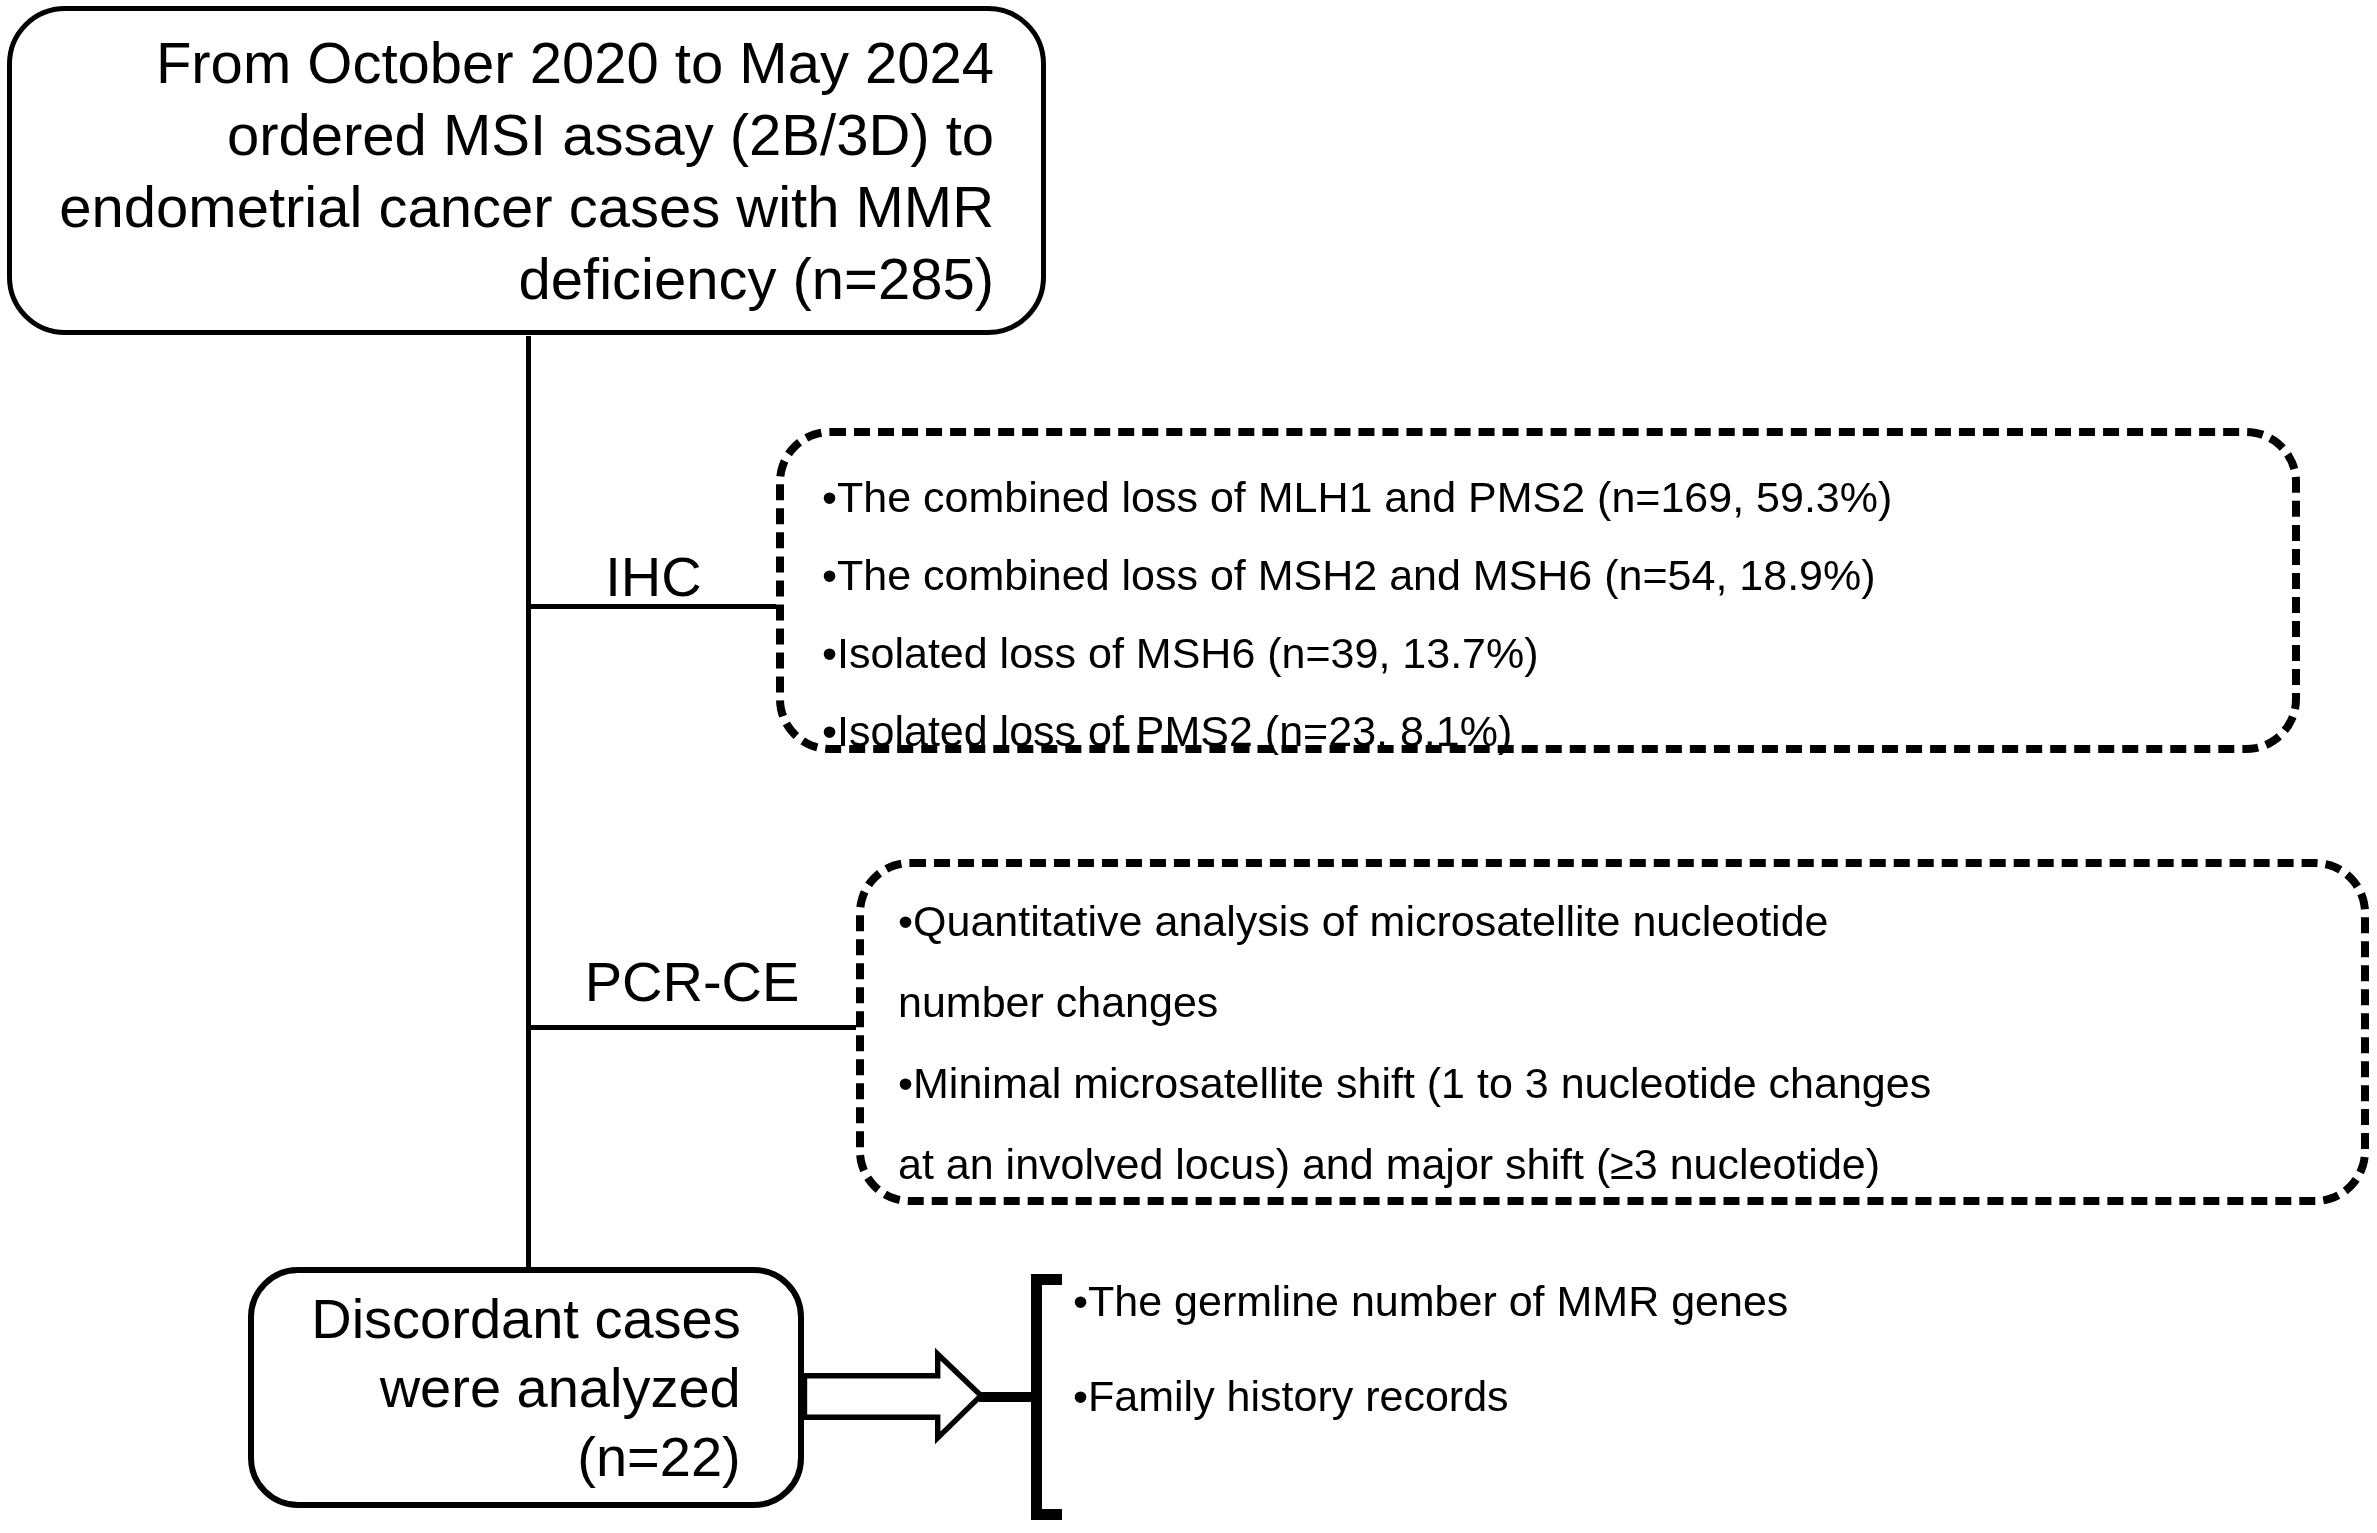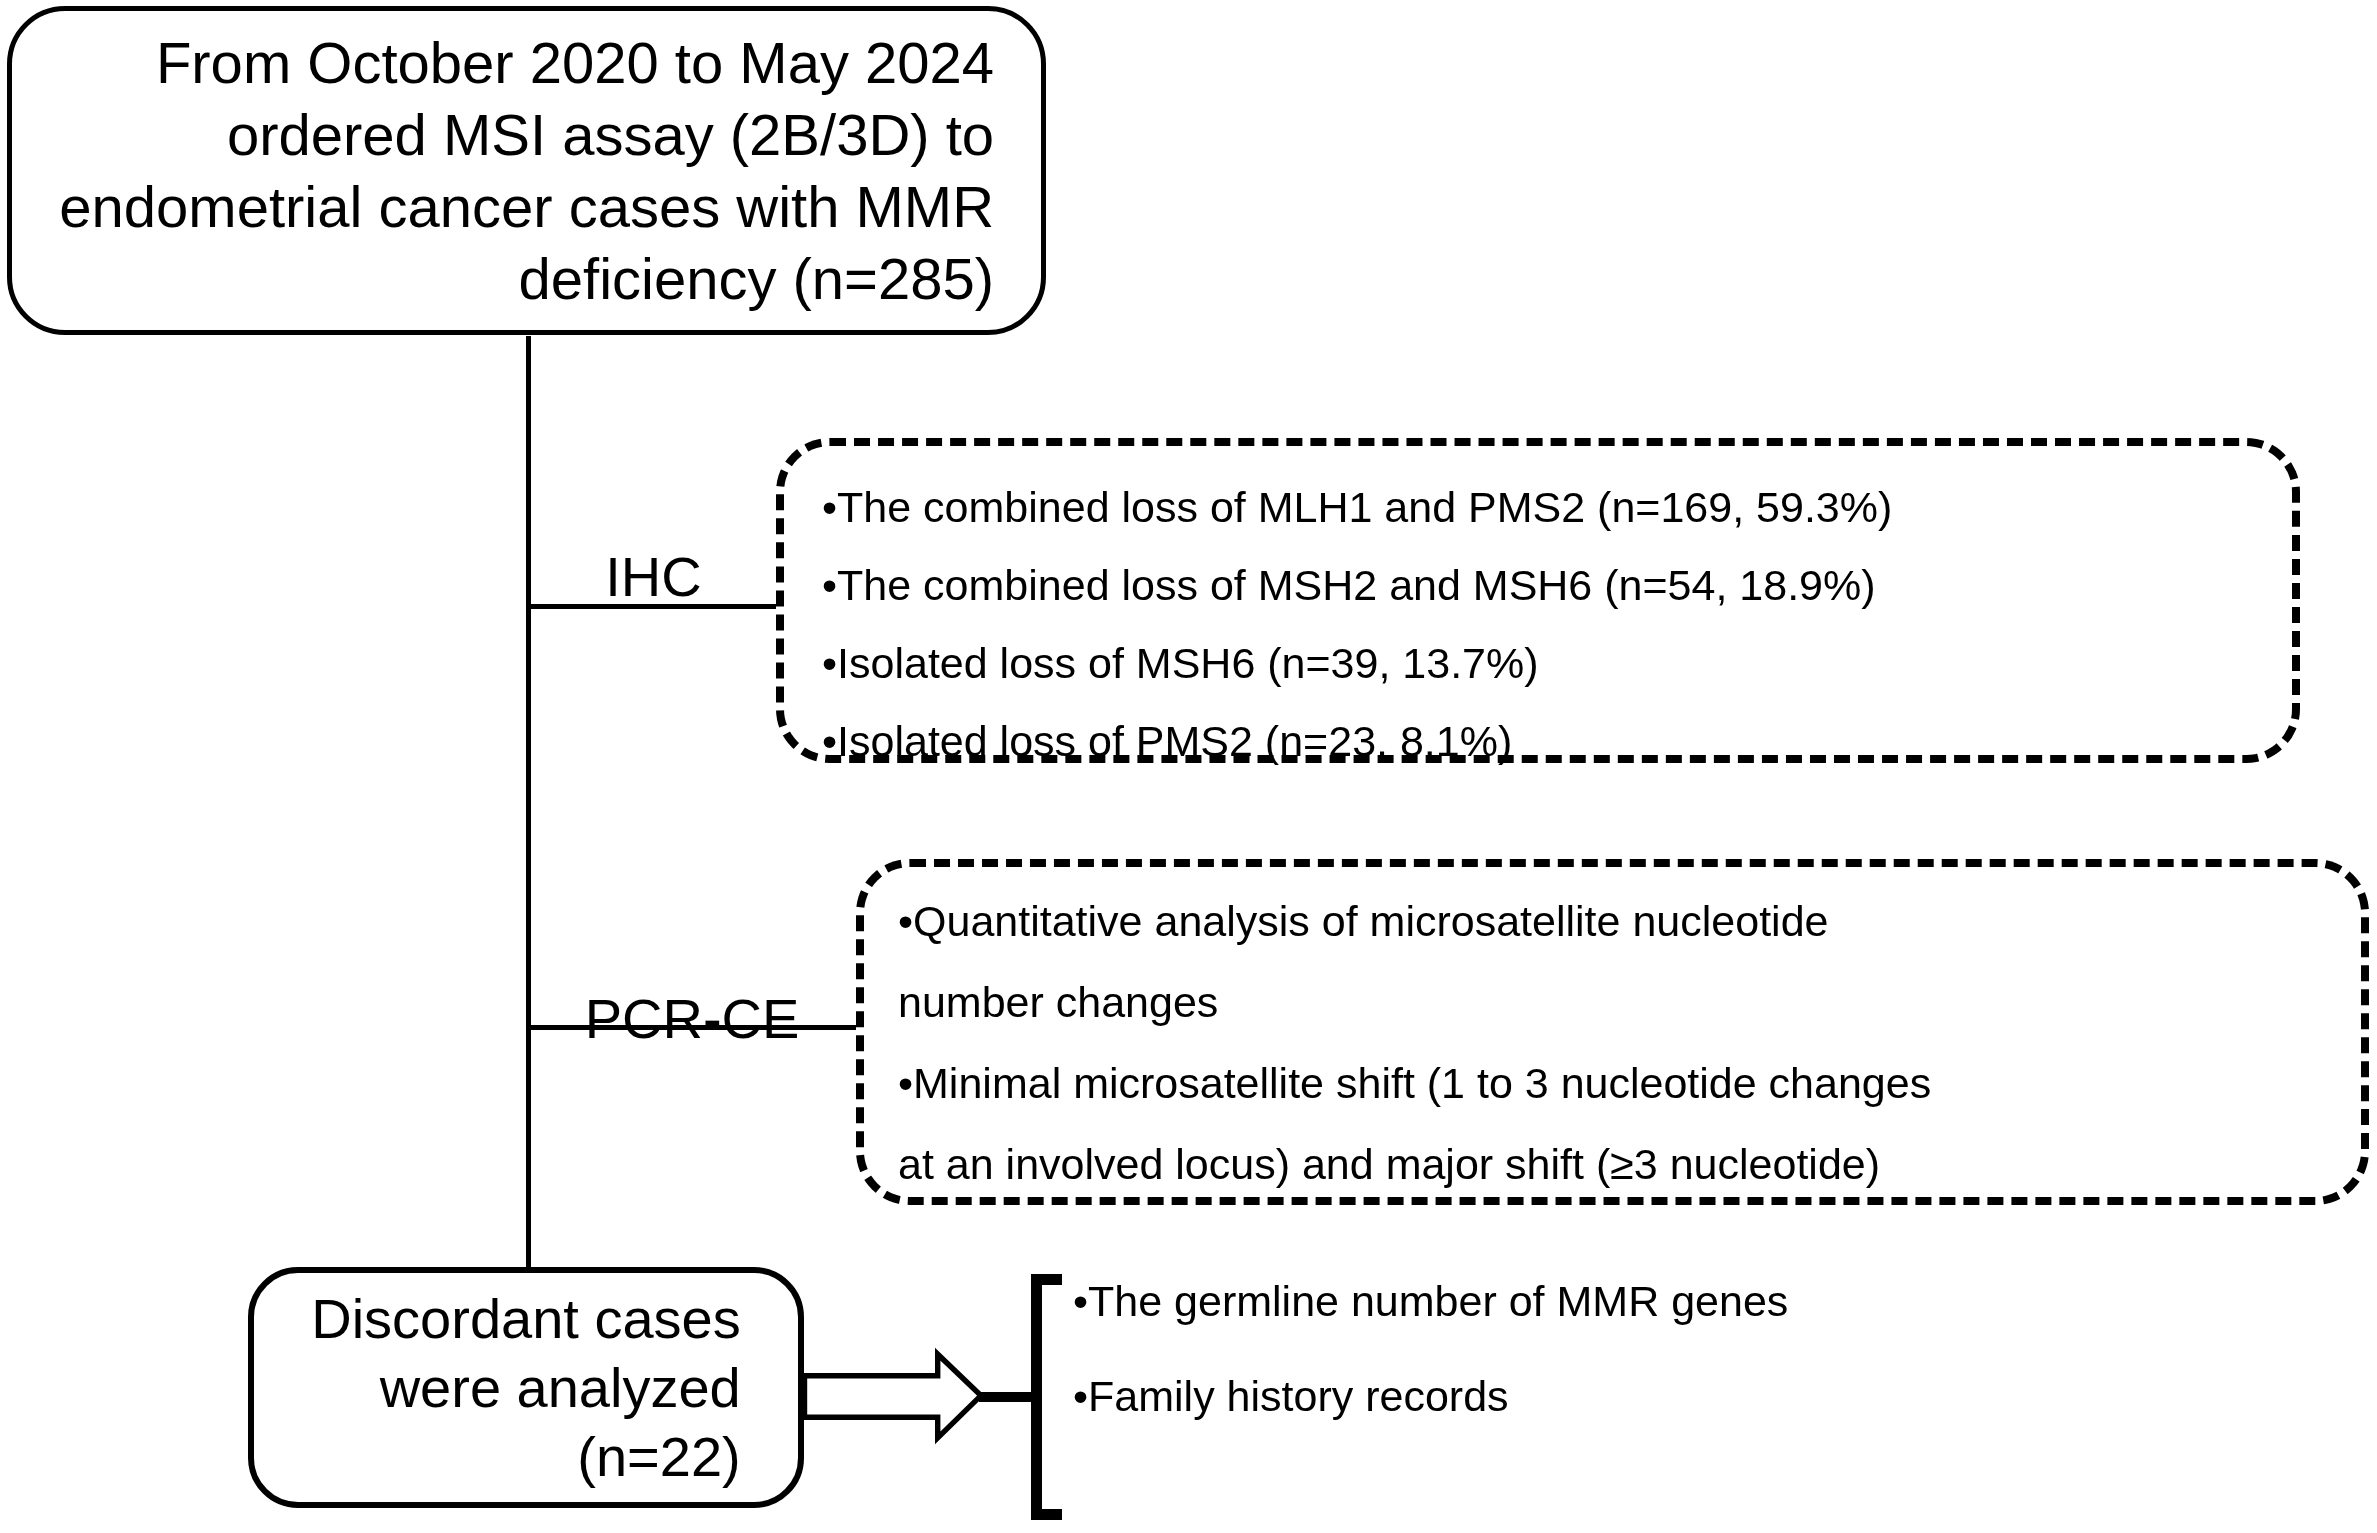--- a/index.html
+++ b/index.html
@@ -33,21 +33,21 @@
   }
 
   
   .dashed-box{
     border:8px dashed #000;
     border-radius:54px;
     background:#fff;
     font-size:43px;
   }
   .ihc-box{
-    left:776px;top:438px;width:1524px;height:325px;
+    left:776px;top:428px;width:1524px;height:325px;
     padding:21.6px 27px 0 38px;
     line-height:78px;
   }
   .pcr-box{
     left:856px;top:859px;width:1513px;height:346px;
     padding:14.4px 27px 0 34px;
     line-height:81px;
   }
   .bullet-line{white-space:pre-line;}
 
@@ -55,21 +55,21 @@
   .line{background:#000;}
   .trunk-line{left:526px;top:336px;width:5.4px;height:932px;}
   .ihc-line{left:526px;top:604px;width:253px;height:5.4px;}
   .pcr-line{left:526px;top:1025px;width:330px;height:5.4px;}
 
   
   .branch-label{
     font-size:56px;text-align:center;
   }
   .ihc-label{left:528px;top:530px;width:251px;margin-top:14px;}
-  .pcr-label{left:528px;top:949px;width:328px;margin-top:37px;}
+  .pcr-label{left:528px;top:949px;width:328px;}
 
   
   .block-arrow{left:799px;top:1347px;width:191px;height:99px;}
 
   
   .tip-connector{left:979px;top:1392px;width:56px;height:10px;}
 
   
   .bracket{
     left:1031px;top:1274px;width:31px;height:246px;

